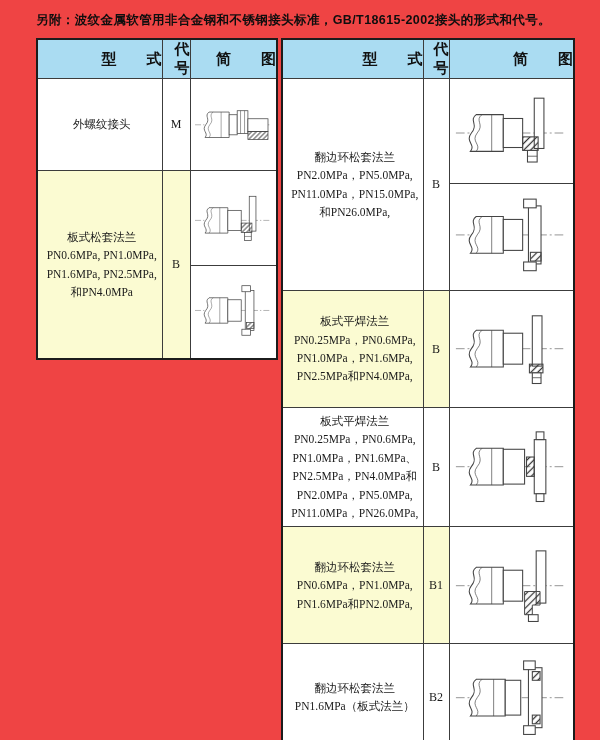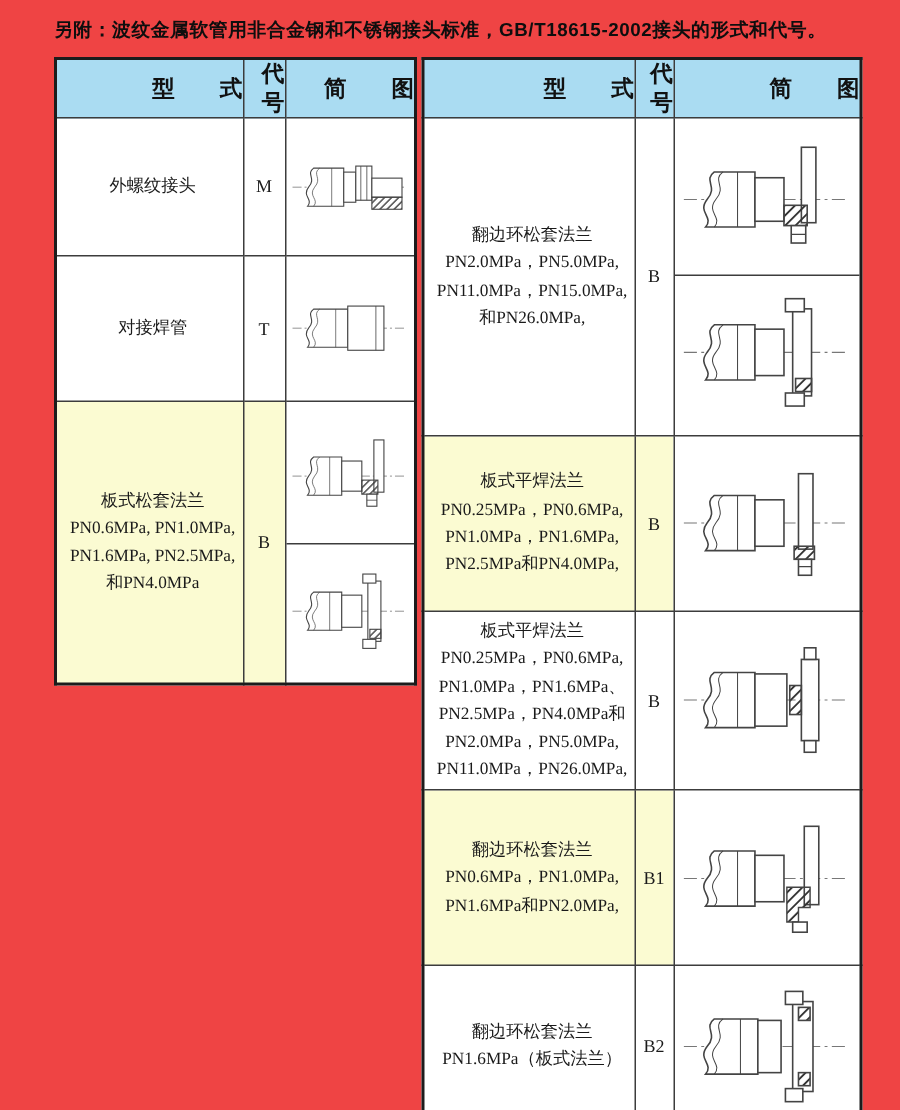--- a/index.html
+++ b/index.html
@@ -66,41 +66,20 @@
                   <path d="M3 40H117" stroke="#777" stroke-width="0.8" fill="none" stroke-dasharray="9 3 2 3"></path>
                   <path d="M54 21H24C16 27 27 31 19 40C12 49 24 52 18 59H54V21Z" fill="#fff" stroke="#444" stroke-width="1.1"></path>
                   <path d="M30 21C22 27 33 31 25 40C18 49 30 52 24 59" fill="none" stroke="#444" stroke-width="0.7"></path>
                   <line x1="42" y1="21" x2="42" y2="59" stroke="#444" stroke-width="0.7"></line>
                   <rect x="54" y="25" width="12" height="30" fill="#fff" stroke="#444" stroke-width="1.1"></rect>
                   <rect x="66" y="19" width="16" height="34" fill="#fff" stroke="#444" stroke-width="1.1"></rect>
                   <line x1="71" y1="19" x2="71" y2="53" stroke="#444" stroke-width="0.8"></line>
                   <line x1="77" y1="19" x2="77" y2="53" stroke="#444" stroke-width="0.8"></line>
                   <rect x="82" y="31" width="30" height="19" fill="#fff" stroke="#444" stroke-width="1.1"></rect>
                   <rect x="82" y="50" width="30" height="12" fill="url(#h0)" stroke="#444" stroke-width="1.1"></rect>
-                </svg>
-              </div>
-            </td>
-      </tr>
-      <tr>
-        <td class="c-type" style="height:88px">对接焊管</td>
-        <td class="c-code">T</td>
-        <td class="c-diag">
-              <div class="diag">
-                <svg viewBox="0 0 120 80" preserveAspectRatio="xMidYMid meet" xmlns="http://www.w3.org/2000/svg">
-                  <defs>
-                    <pattern id="h4" patternUnits="userSpaceOnUse" width="5" height="5" patternTransform="rotate(45)">
-                      <line x1="2.5" y1="0" x2="2.5" y2="5" stroke="#333" stroke-width="1.3"></line>
-                    </pattern>
-                  </defs>
-                  <path d="M3 40H117" stroke="#777" stroke-width="0.8" fill="none" stroke-dasharray="9 3 2 3"></path>
-                  <path d="M58 21H24C16 27 27 31 19 40C12 49 24 52 18 59H58V21Z" fill="#fff" stroke="#444" stroke-width="1.1"></path>
-                  <path d="M30 21C22 27 33 31 25 40C18 49 30 52 24 59" fill="none" stroke="#444" stroke-width="0.7"></path>
-                  <line x1="46" y1="21" x2="46" y2="59" stroke="#444" stroke-width="0.7"></line>
-                  <rect x="58" y="18" width="36" height="44" fill="#fff" stroke="#444" stroke-width="1.1"></rect>
-                  <line x1="86" y1="18" x2="86" y2="62" stroke="#444" stroke-width="0.8"></line>
                 </svg>
               </div>
             </td>
       </tr>
       <tr class="hl">
         <td class="c-type" style="height:179px">板式松套法兰
 PN0.6MPa, PN1.0MPa,
 PN1.6MPa, PN2.5MPa,
 和PN4.0MPa</td>
         <td class="c-code">B</td>

